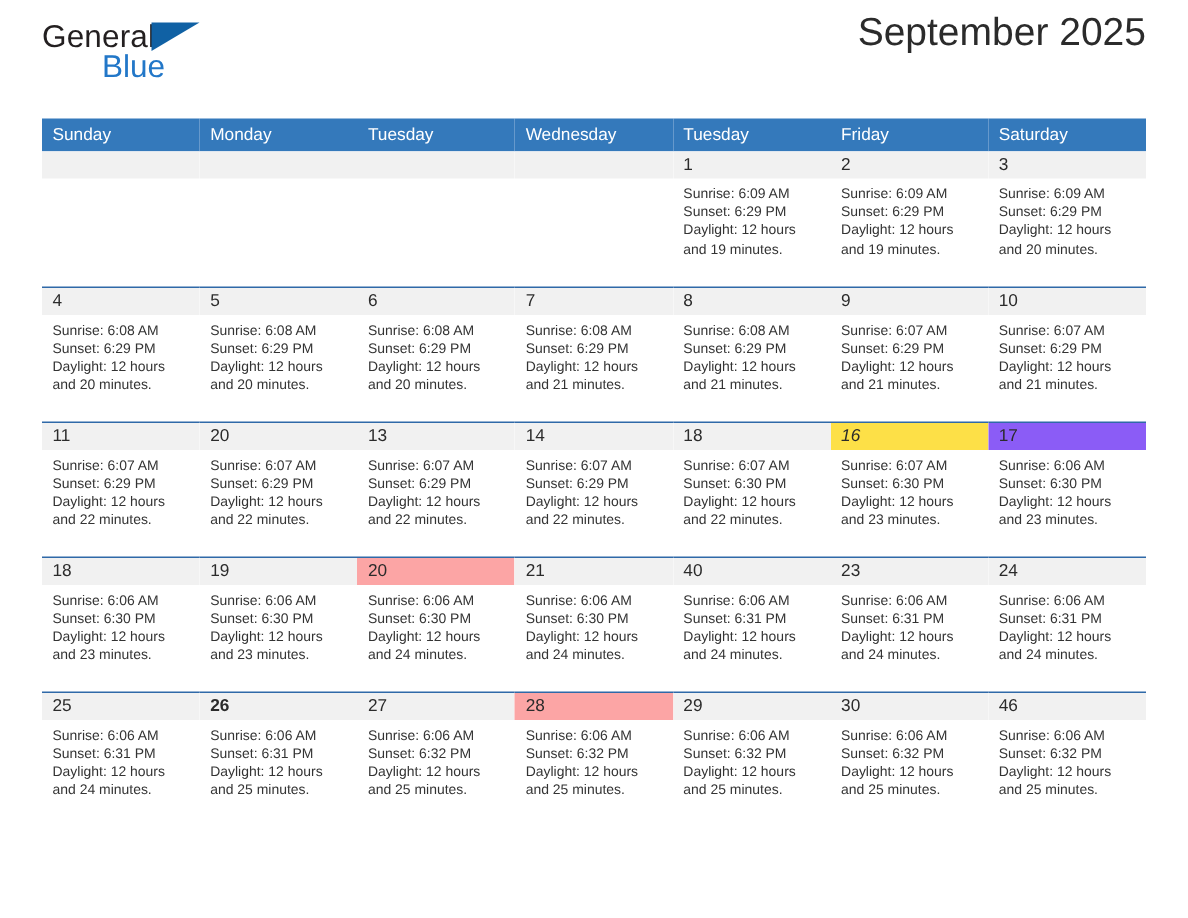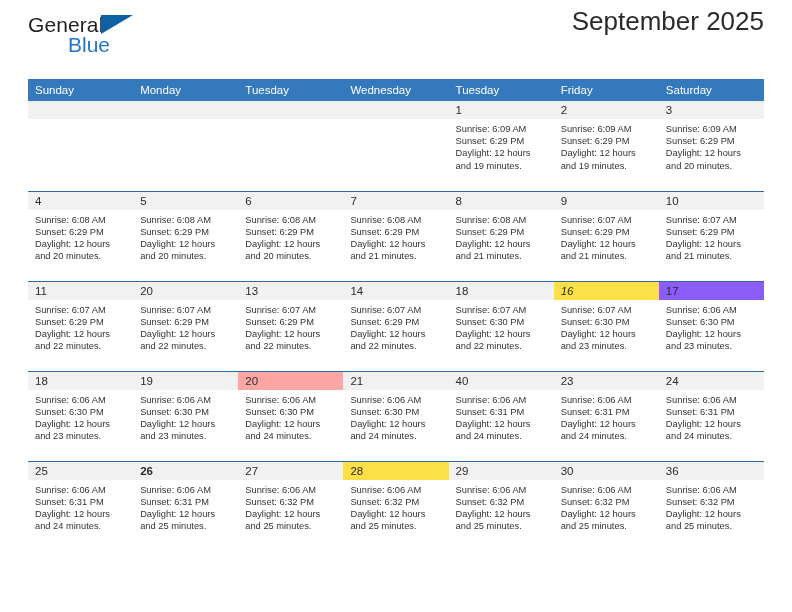--- a/index.html
+++ b/index.html
@@ -445,21 +445,21 @@
           <td style="border-top-color: rgb(47, 105, 168);">
             <div class="daynum" style="background: rgb(241, 241, 241);">27</div>
             <div class="cell-body">
               <div>Sunrise: 6:06 AM</div>
               <div>Sunset: 6:32 PM</div>
               <div>Daylight: 12 hours</div>
               <div>and 25 minutes.</div>
             </div>
           </td>
           <td style="border-top-color: rgb(47, 105, 168);">
-            <div class="daynum" style="background: #fde047;">28</div>
+            <div class="daynum" style="background: #fca5a5;">28</div>
             <div class="cell-body">
               <div>Sunrise: 6:06 AM</div>
               <div>Sunset: 6:32 PM</div>
               <div>Daylight: 12 hours</div>
               <div>and 25 minutes.</div>
             </div>
           </td>
           <td style="border-top-color: rgb(47, 105, 168);">
             <div class="daynum" style="background: rgb(241, 241, 241);">29</div>
             <div class="cell-body">
@@ -472,21 +472,21 @@
           <td style="border-top-color: rgb(47, 105, 168);">
             <div class="daynum" style="background: rgb(241, 241, 241);">30</div>
             <div class="cell-body">
               <div>Sunrise: 6:06 AM</div>
               <div>Sunset: 6:32 PM</div>
               <div>Daylight: 12 hours</div>
               <div>and 25 minutes.</div>
             </div>
           </td>
           <td style="border-top-color: rgb(47, 105, 168);">
-            <div class="daynum" style="background: rgb(241, 241, 241);">36</div>
+            <div class="daynum" style="background: rgb(241, 241, 241);">46</div>
             <div class="cell-body">
               <div>Sunrise: 6:06 AM</div>
               <div>Sunset: 6:32 PM</div>
               <div>Daylight: 12 hours</div>
               <div>and 25 minutes.</div>
             </div>
           </td>
         </tr>
       </tbody>
   </table>

